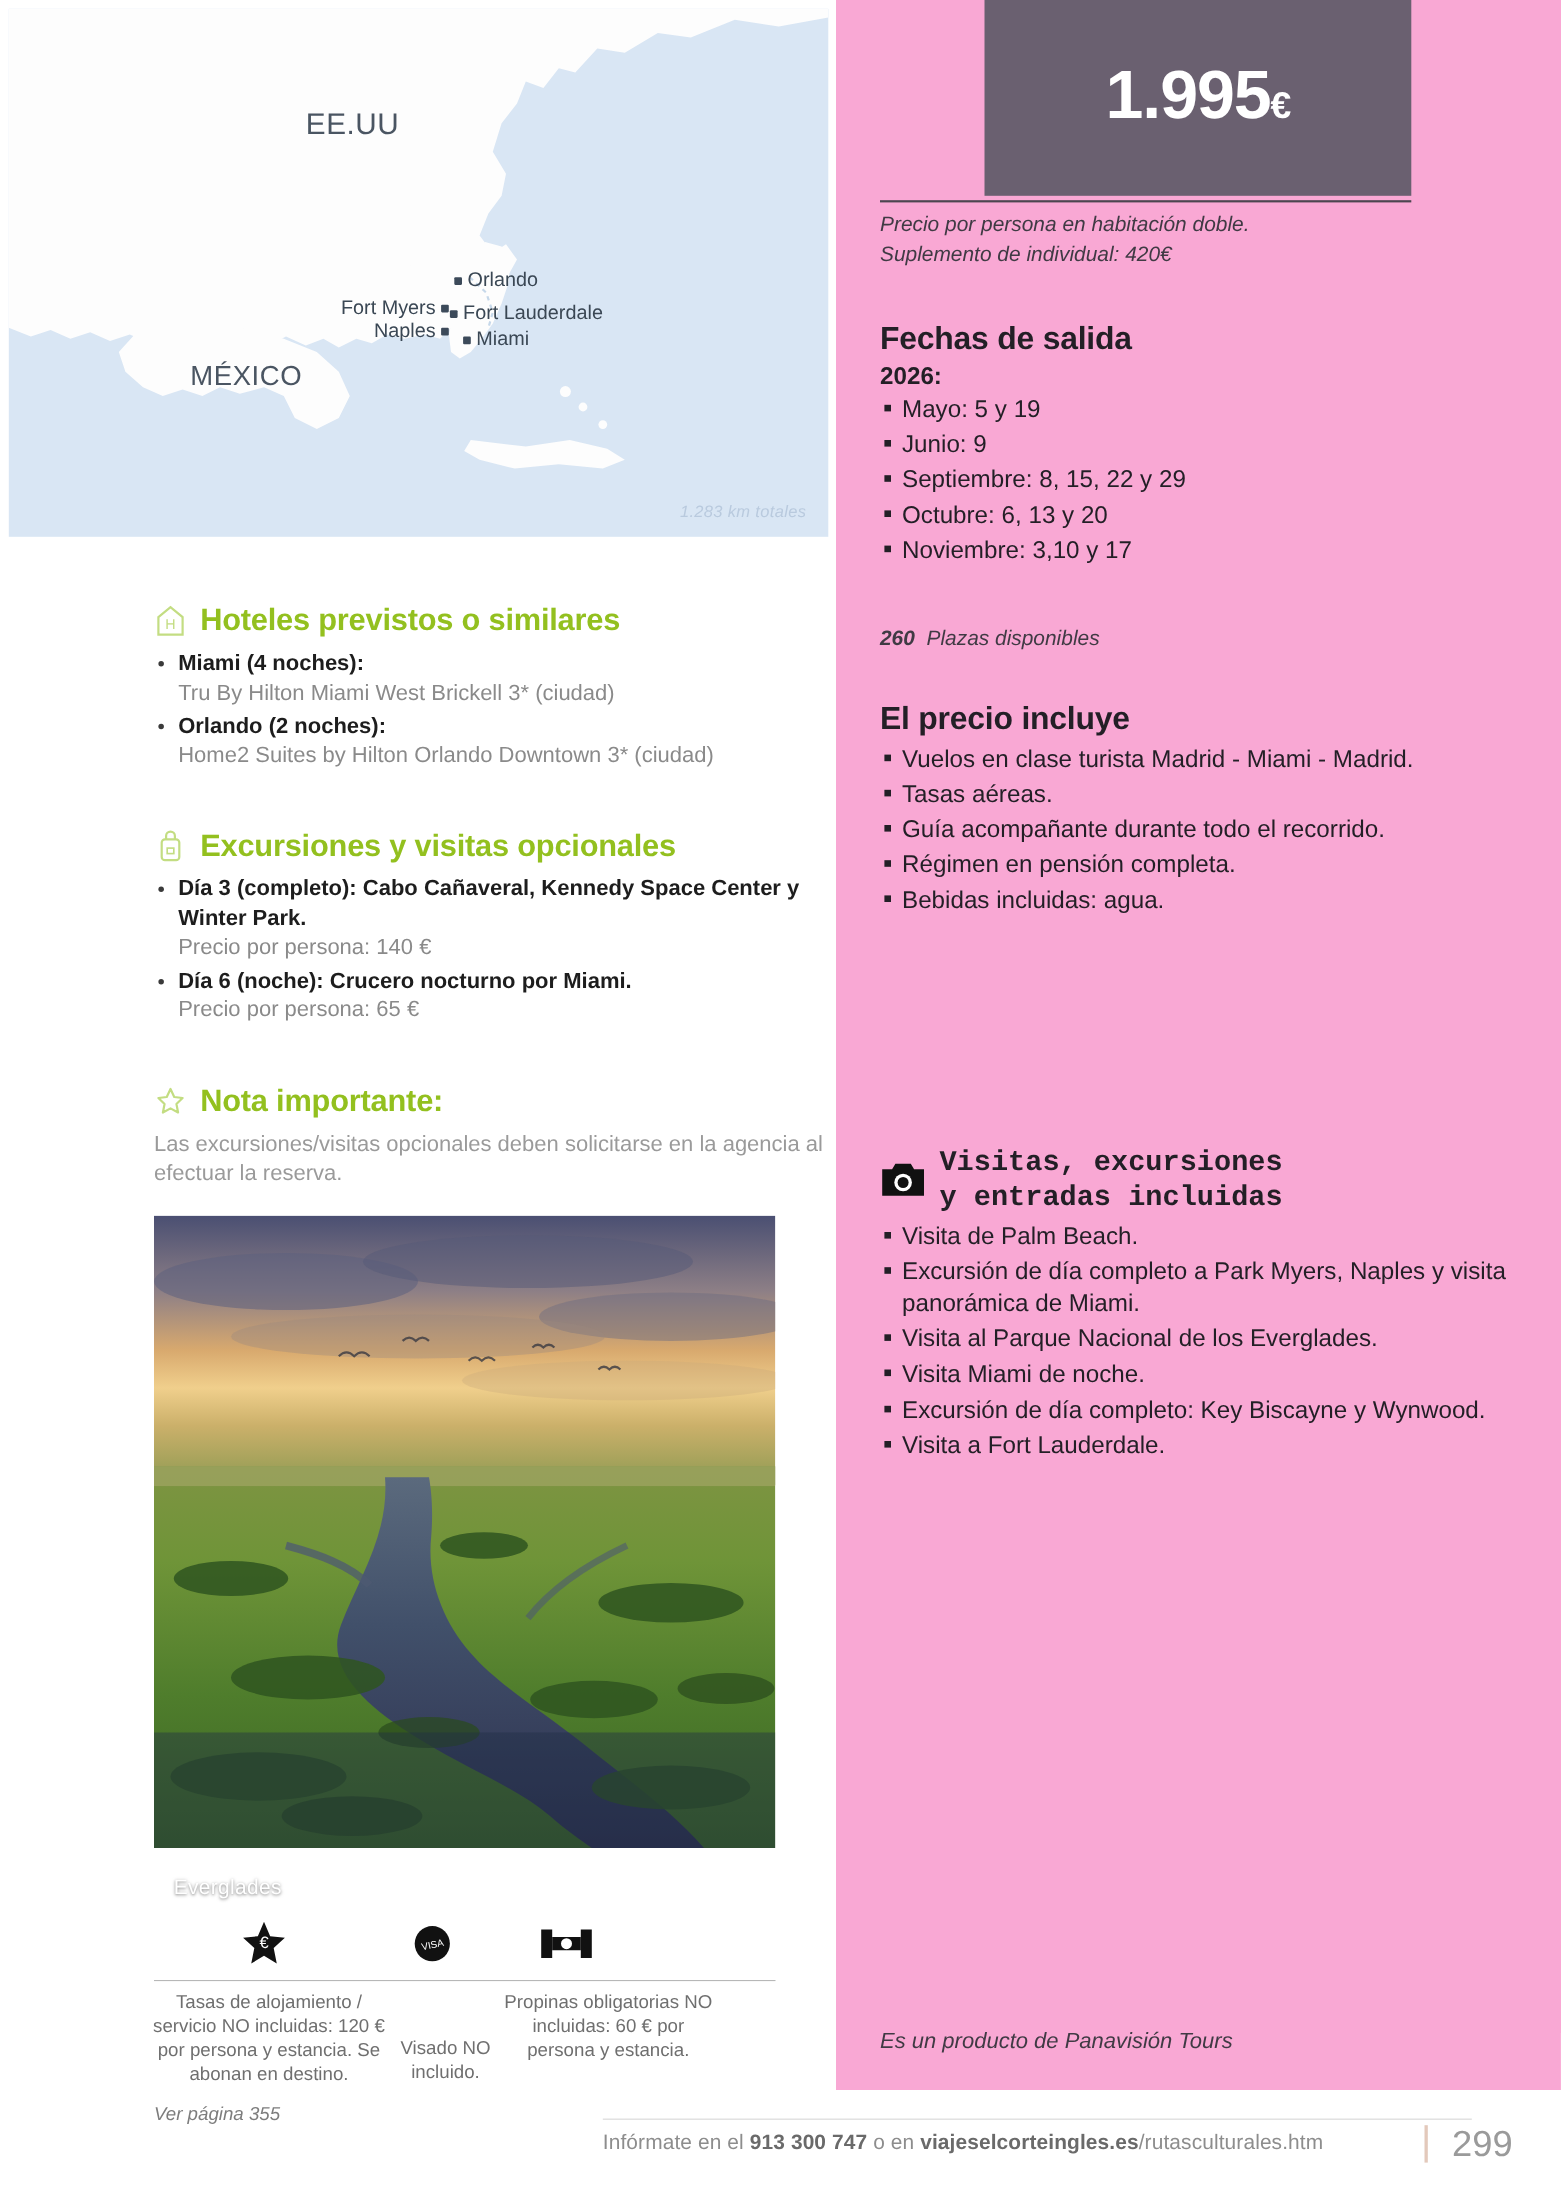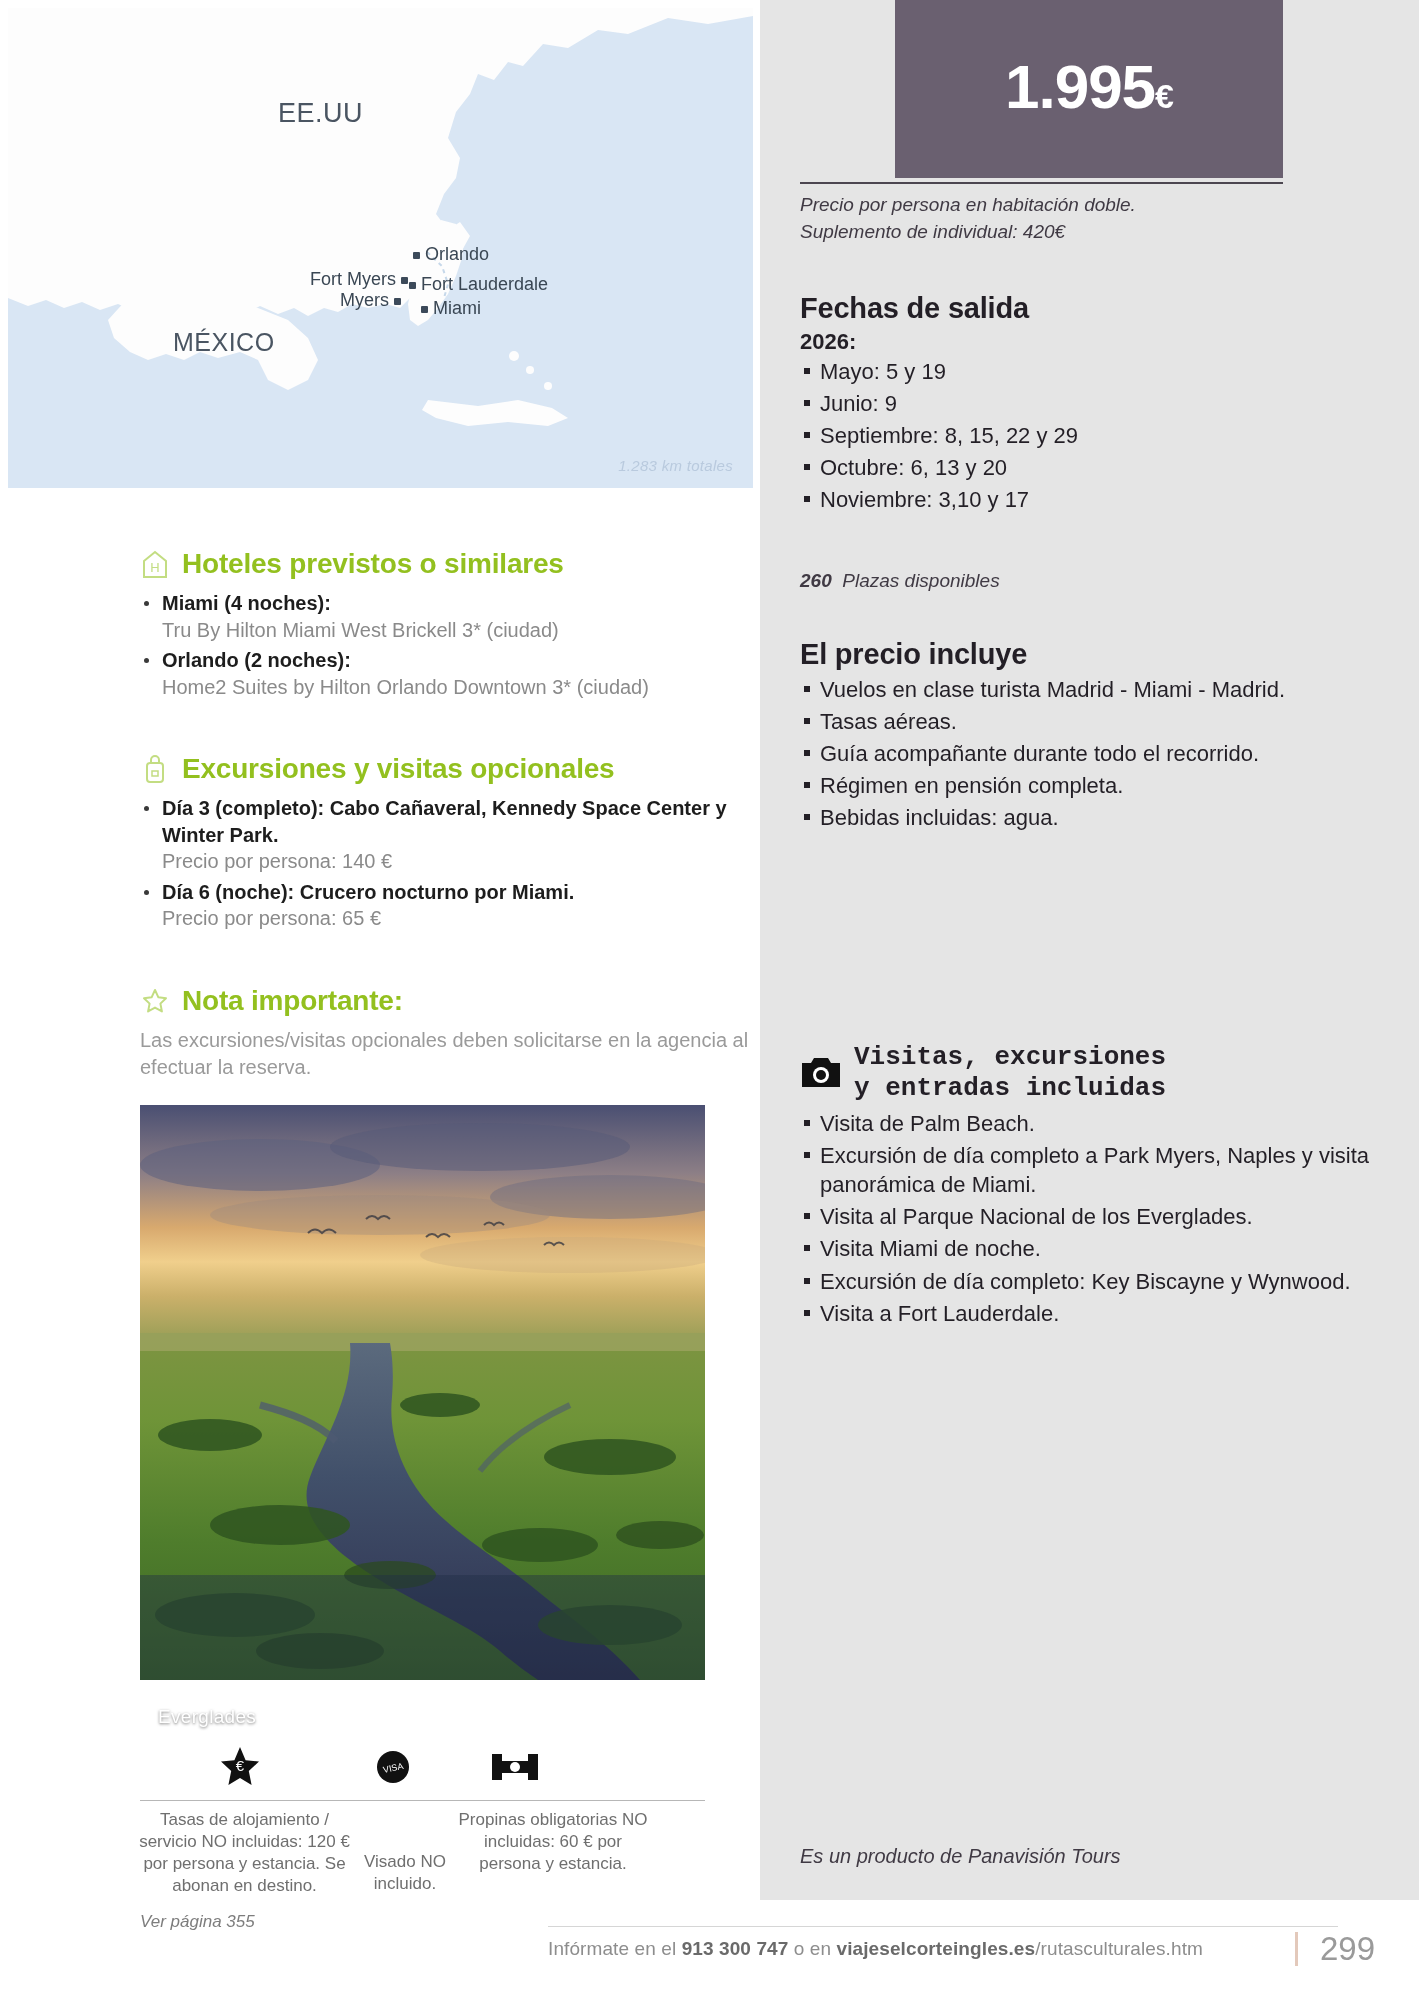--- a/index.html
+++ b/index.html
@@ -88,21 +88,21 @@
   .itx-3{left:318px;width:190px;}
 
   .ver-pagina{
     position:absolute;left:140px;top:1912px;
     font-size:17px;font-style:italic;color:#7d7d7d;
   }
 
   
   .right-col{
     position:absolute;left:760px;top:0;width:659px;height:1900px;
-    background:#e5e5e5;
+    background:#f9a8d4;
   }
   .price-box{
     position:absolute;left:135px;top:0;width:388px;height:178px;
     background:#6a6070;
     display:flex;align-items:center;justify-content:center;
   }
   .price-txt{
     color:#ffffff;font-size:62px;font-weight:bold;letter-spacing:-1px;
     line-height:1;padding-bottom:4px;
   }
@@ -203,21 +203,21 @@
 
         <path fill="none" stroke="#c6d8ea" stroke-width="2" stroke-dasharray="4 4" d="M419,244 L434,258 L440,276 L436,290"></path>
       </svg>
 
       <div class="map-label lbl-eeuu">EE.UU</div>
       <div class="map-label lbl-mexico">MÉXICO</div>
 
       <div class="city" style="left:400px;top:236px;"><span class="dot"></span><span>Orlando</span></div>
       <div class="city" style="left:302px;top:261px;"><span>Fort Myers</span><span class="dot"></span></div>
       <div class="city" style="left:396px;top:266px;"><span class="dot"></span><span>Fort Lauderdale</span></div>
-      <div class="city" style="left:332px;top:282px;"><span>Myers</span><span class="dot"></span></div>
+      <div class="city" style="left:332px;top:282px;"><span>Naples</span><span class="dot"></span></div>
       <div class="city" style="left:408px;top:290px;"><span class="dot"></span><span>Miami</span></div>
 
       <div class="km-note">1.283 km totales</div>
     </div>
 
     <div class="sec" style="top:548px;">
       <div class="sec-head">
         <svg class="sec-icon" viewBox="0 0 30 32">
           <path d="M4,13 L15,4 L26,13 L26,29 L4,29 Z" fill="none" stroke="#c3dd82" stroke-width="2"></path>
           <text x="15" y="24" font-size="13" fill="#c3dd82" text-anchor="middle" font-family="Liberation Sans, sans-serif">H</text>

